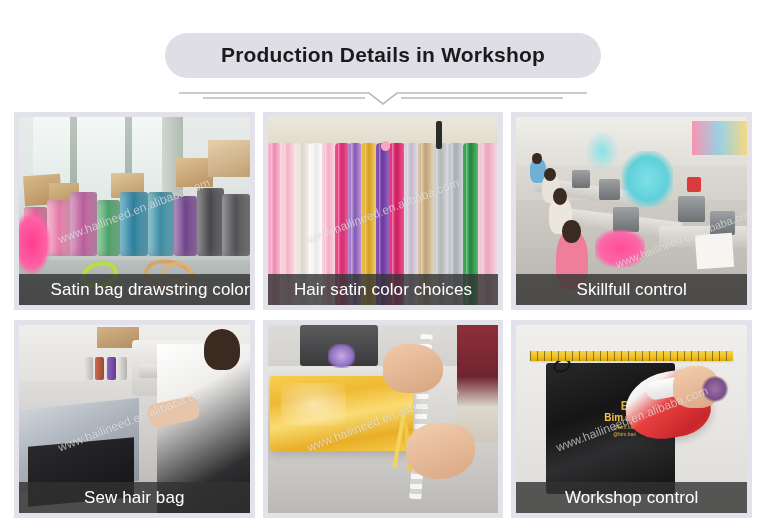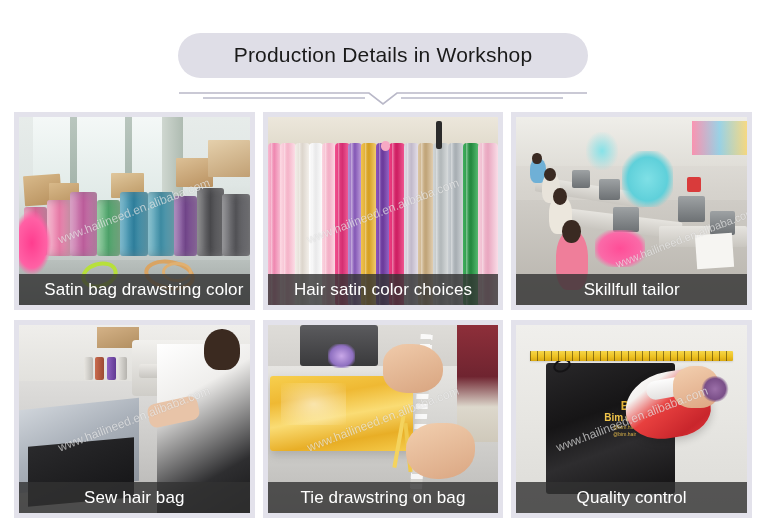--- a/index.html
+++ b/index.html
@@ -36,21 +36,21 @@
     background: #dfdee7;
     border-radius: 26px;
     padding: 11px 56px 13px 56px;
     display: flex;
     align-items: center;
     justify-content: center;
   }
 
   .title-text {
     font-size: 21px;
-    font-weight: 400;
+    font-weight: 700;
     color: #1a1a1a;
     letter-spacing: 0.2px;
     white-space: nowrap;
     line-height: 1;
   }
 
   
   .divider {
     width: 412px;
     height: 22px;
@@ -90,21 +90,21 @@
     position: absolute;
     left: 0;
     right: 0;
     bottom: 0;
     height: 31px;
     background: rgba(50,50,50,0.80);
     display: flex;
     align-items: center;
     z-index: 40;
   }
-  .caption.align-left { justify-content: center; padding-left: 19px; }
+  .caption.align-left { justify-content: flex-end; padding-left: 19px; }
   .caption.align-center { justify-content: center; }
 
   .caption-text {
     color: #ffffff;
     font-size: 17px;
     font-weight: 400;
     white-space: nowrap;
     line-height: 1;
     letter-spacing: 0.1px;
   }
@@ -553,21 +553,21 @@
           <div class="worker w2"></div>
         <div class="worker w3"></div>
           <div class="worker w4"></div>
         <div class="head h1"></div>
           <div class="head h2"></div>
         <div class="head h3"></div>
           <div class="head h4"></div>
       </div>
       <div class="watermark wm-b">www.hailineed.en.alibaba.com</div>
       <div class="caption align-center">
-        <span class="caption-text">Skillfull tailor</span>
+        <span class="caption-text">Skillfull control</span>
       </div>
     </div>
 
     <div class="cell">
       <div class="photo p4">
         <div class="wallq"></div>
           <div class="desk"></div>
         <div class="boxes2"></div>
         <div class="spool2 sp1"></div>
           <div class="spool2 sp2"></div>
@@ -595,41 +595,38 @@
         <div class="person5"></div>
         <div class="lace"></div>
         <div class="bag"></div>
           <div class="bagshine"></div>
         <div class="string"></div>
           <div class="string2"></div>
         <div class="hand1"></div>
           <div class="hand2"></div>
       </div>
       <div class="watermark">www.hailineed.en.alibaba.com</div>
-      <div class="caption align-center">
-        <span class="caption-text">Tie drawstring on bag</span>
-      </div>
     </div>
 
     <div class="cell">
       <div class="photo p6">
         <div class="blackbag"></div>
         <div class="cord"></div>
         <div class="tape"></div>
         <div class="logo">
           <span class="logo-mark">B</span>
           <span class="logo-name">Bim Hair</span>
           <span class="logo-handle">@bim.hair</span>
           <span class="logo-handle">@bim.hair</span>
         </div>
         <div class="iron"></div>
           <div class="ironhandle"></div>
         <div class="hand6"></div>
           <div class="bracelet"></div>
       </div>
       <div class="watermark">www.hailineed.en.alibaba.com</div>
       <div class="caption align-center">
-        <span class="caption-text">Quality control</span>
+        <span class="caption-text">Workshop control</span>
       </div>
     </div>
 
   </div>
 </div>
 
 </body></html>

